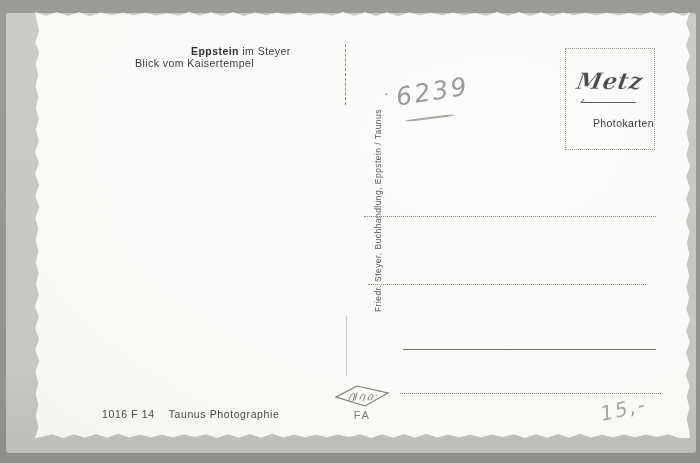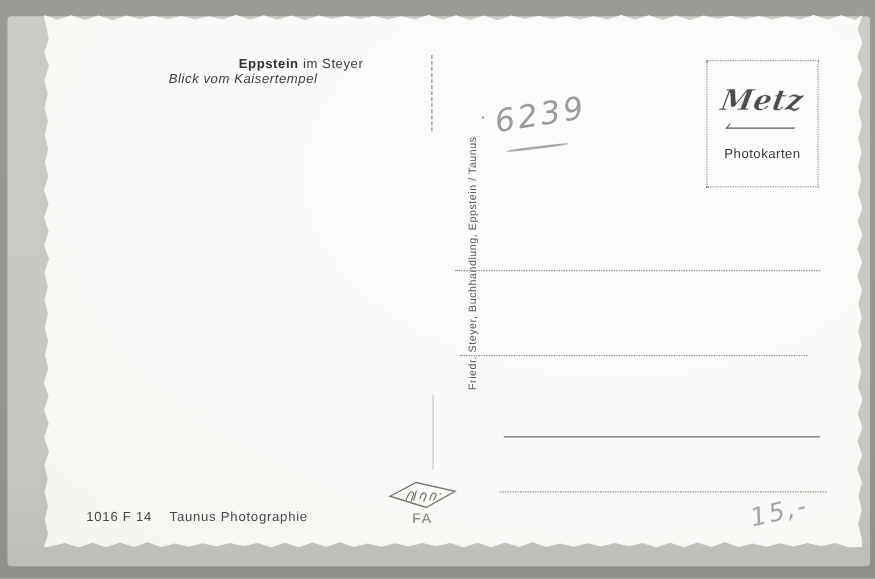--- a/index.html
+++ b/index.html
@@ -59,21 +59,21 @@
     transform:skewX(-10deg);
     -webkit-text-stroke:.4px #fbfbf9; 
     letter-spacing:.5px;
   }
   .metz-underline{
     position:absolute;left:16px;top:32px;width:54px;height:3px;
     border-bottom:1.4px solid #565656;border-left:1px solid #565656;
     transform:skewX(-38deg);
   }
   .photokarten{
-    position:absolute;left:0;top:68px;width:100%;text-align:center;
+    position:absolute;left:0;top:68px;width:100%;text-align:right;
     font-size:10.5px;letter-spacing:.4px;color:#3a3a3a;
   }
 
   
   .divider-dash{position:absolute;width:0;border-left:1px dashed #8f8f8c;}
   .divider-dash.top{left:310px;top:32px;height:61px;}
   .divider-line.bottom{
     position:absolute;left:311px;top:304px;height:60px;width:0;
     border-left:1px solid #cccdc9;
   }
@@ -82,33 +82,33 @@
     writing-mode:vertical-rl;transform:rotate(180deg);
     font-size:8.5px;letter-spacing:.45px;color:#585858;
     white-space:nowrap;text-align:left;
   }
 
   
   .addr-line{position:absolute;height:0;}
   .addr-line.dotted{border-top:1px dotted #8a8a87;}
   .addr-line.solid{border-top:1px solid #737370;}
   .l1{left:329px;top:204px;width:292px;}
-  .l2{left:333px;top:272px;width:278px;font-style:italic;}
+  .l2{left:333px;top:272px;width:278px;}
   .l3{left:368px;top:337px;width:253px;}
   .l4{left:365px;top:381px;width:261px;}
 
   
   .footer-row{
     position:absolute;left:34px;top:396px;
     font-size:10.5px;letter-spacing:.6px;color:#484848;white-space:nowrap;
   }
-  .footer-row .code{margin-right:14px;}
+  .footer-row .code{margin-right:14px;margin-left:33px;}
 
   
-  .agfa{position:absolute;left:274px;top:372px;width:58px;text-align:center;}
+  .agfa{position:absolute;left:298px;top:372px;width:58px;text-align:center;}
   .agfa svg{display:block;margin:0 auto;}
   .fa{font-size:11px;letter-spacing:1.5px;color:#7d7d7b;margin-top:1px;}
 
   
   .hand-price{
     position:absolute;left:565px;top:385px;
     font-family:"DejaVu Sans",sans-serif;font-style:italic;
     font-size:20px;letter-spacing:2px;color:#a4a5a2;
     transform:rotate(-13deg);white-space:nowrap;
   }

